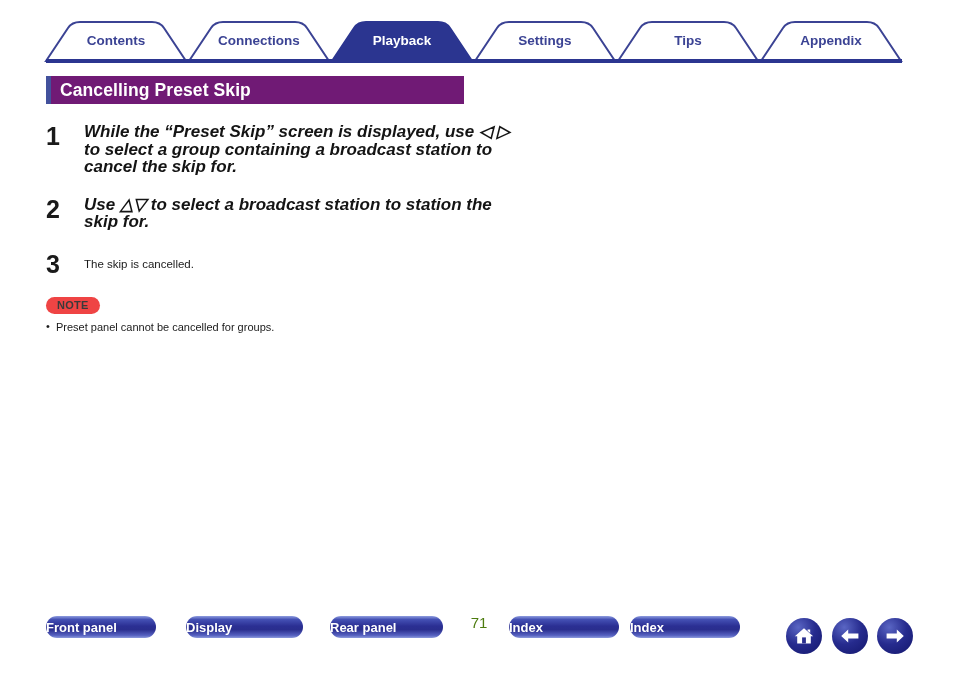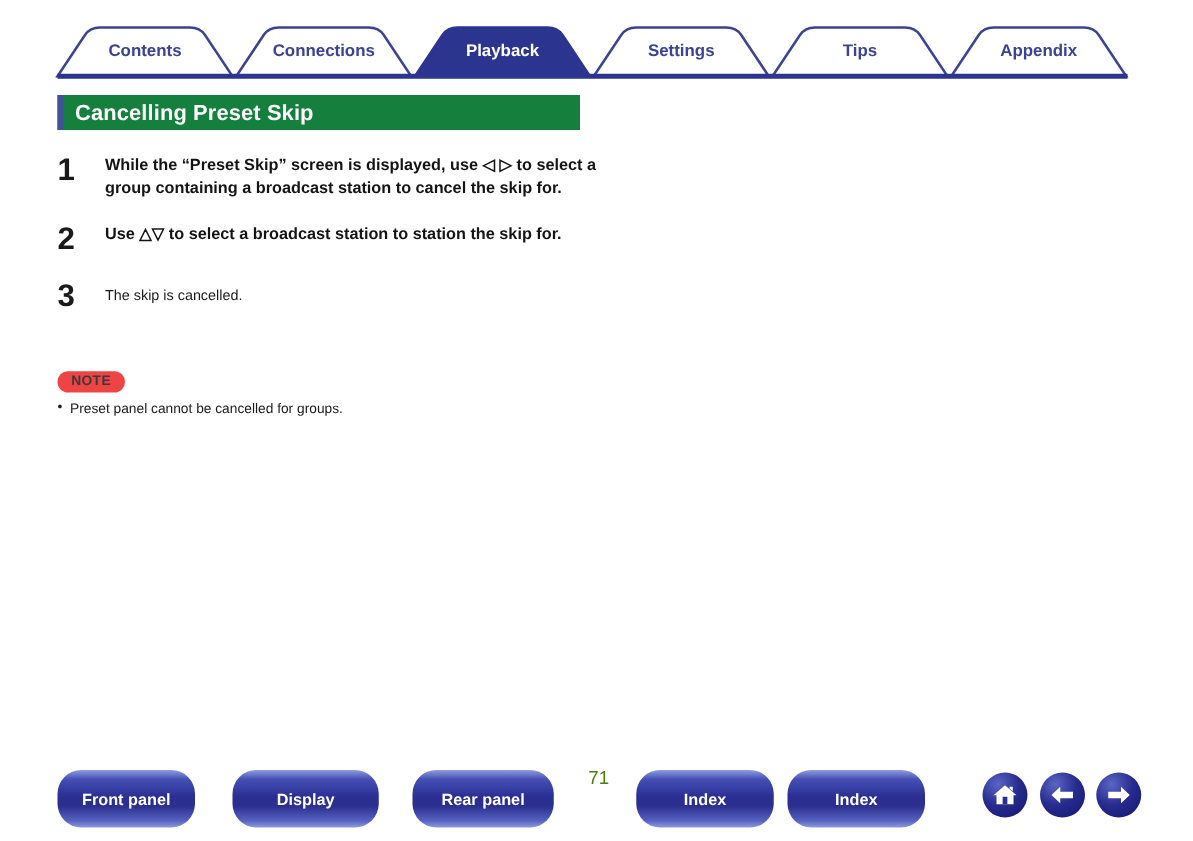--- a/index.html
+++ b/index.html
@@ -37,21 +37,21 @@
     fill: #ffffff;
   }
 
   
   .title-bar {
     position: absolute;
     left: 46px;
     top: 76px;
     width: 418px;
     height: 28px;
-    background: #15803d;
+    background: #701a75;
     display: flex;
     align-items: center;
   }
   .title-accent {
     width: 5px;
     height: 28px;
     background: #42519c;
     flex: 0 0 auto;
   }
   .title-text {
@@ -81,25 +81,26 @@
     font-weight: bold;
     line-height: 1;
     color: #1a1a1a;
     padding-top: 6px;
   }
   .step-body {
     flex: 1 1 auto;
     padding-top: 5px;
   }
   .step-title {
-    font-size: 13px;
+    font-size: 17px;
     font-weight: bold;
     line-height: 17.5px;
     color: #141414;
     margin: 0;
+    font-style: italic;
   }
   .step-sub {
     font-size: 11.5px;
     font-weight: normal;
     line-height: 16px;
     color: #1a1a1a;
     margin: 5px 0 0 0;
   }
 
   
@@ -144,33 +145,32 @@
   .footer {
     position: absolute;
     left: 0;
     top: 616px;
     width: 954px;
     height: 40px;
   }
   .pill {
     position: absolute;
     top: 0;
-    height: 46px;
+    height: 22px;
     border-radius: 19px;
     background:
       linear-gradient(to bottom,
         #8f9ddf 0%,
         #4450b4 16%,
         #2b2f93 46%,
         #2a2e8e 62%,
         #5661c0 88%,
         #8e9bdc 100%);
     display: flex;
     align-items: center;
-    justify-content: center;
     box-shadow: inset 0 0 0 0 rgba(0,0,0,0);
   }
   .pill span {
     font-size: 13px;
     font-weight: bold;
     color: #ffffff;
     white-space: nowrap;
   }
   .pill-front { left: 46px;  width: 110px; }
   .pill-display { left: 186px; width: 117px; }

